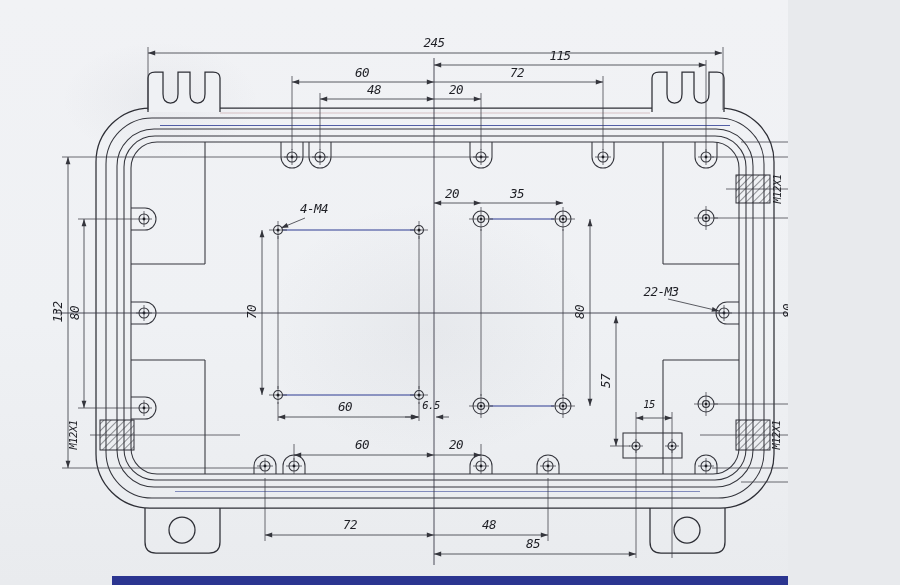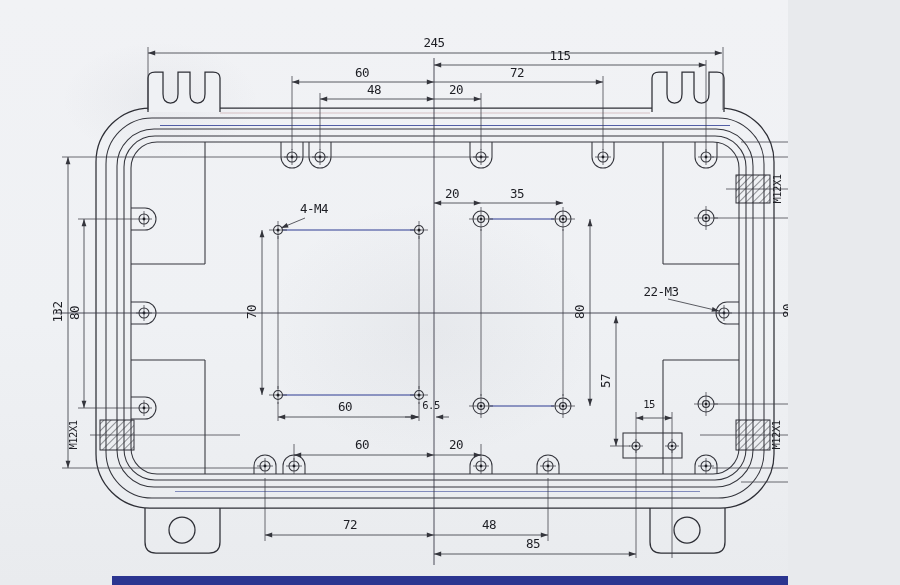--- a/index.html
+++ b/index.html
@@ -1,19 +1,20 @@
 <!DOCTYPE html>
 <html><head>
 <meta charset="utf-8">
 <style>
   html,body{margin:0;padding:0;background:#e8eaed;}
   .stage{
     position:relative;width:788px;height:585px;overflow:hidden;
     background:linear-gradient(180deg,#f1f2f5 0%,#eff1f4 55%,#e9ebee 100%);
     font-family:"DejaVu Sans Mono","Liberation Mono",monospace;
+    font-style:italic;
   }
   .shade1{position:absolute;left:260px;top:200px;width:340px;height:260px;border-radius:50%;
     background:radial-gradient(ellipse at center,rgba(90,95,110,0.06),rgba(0,0,0,0) 70%);}
   .shade2{position:absolute;left:60px;top:40px;width:200px;height:120px;border-radius:50%;
     background:radial-gradient(ellipse at center,rgba(90,95,110,0.05),rgba(0,0,0,0) 70%);}
   svg{position:absolute;left:0;top:0;}
   svg text{fill:#1d1e24;font-family:"DejaVu Sans Mono","Liberation Mono",monospace;font-size:12.5px;letter-spacing:-0.5px;}
   svg text.sm{font-size:10.5px;}
   .obj{stroke:#2e2f36;stroke-width:1.25;fill:none;}
   .obj2{stroke:#34353c;stroke-width:1.05;fill:none;}

